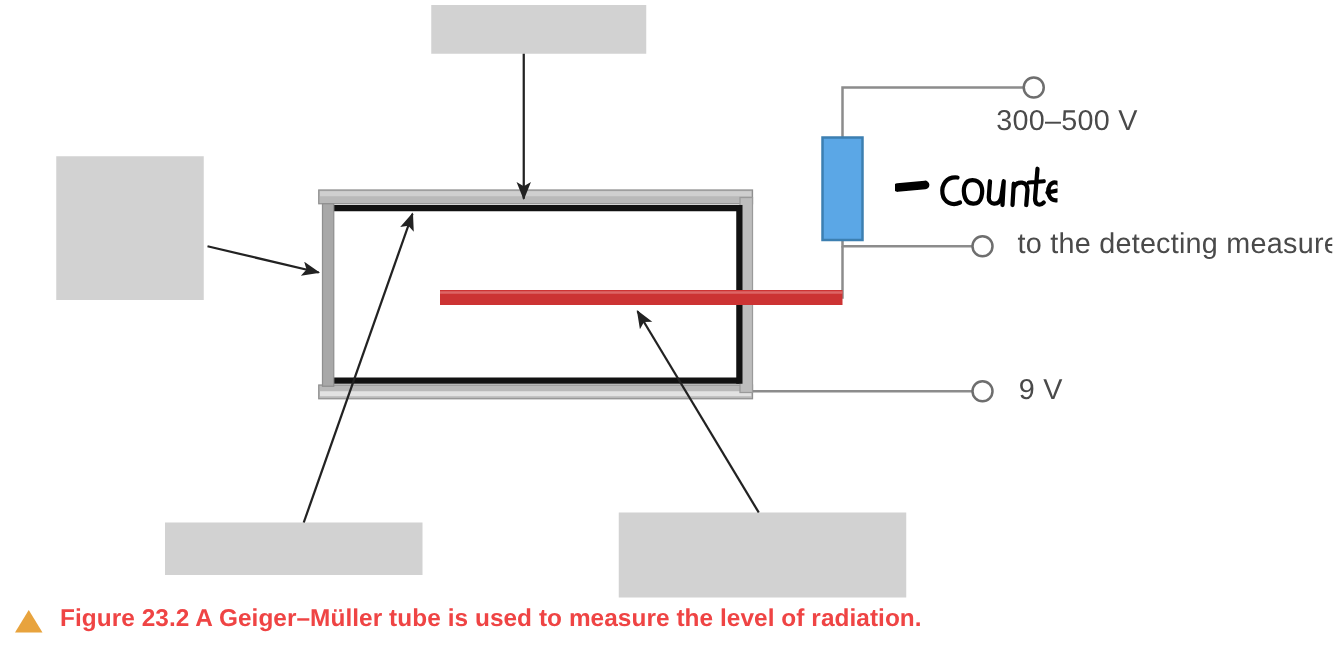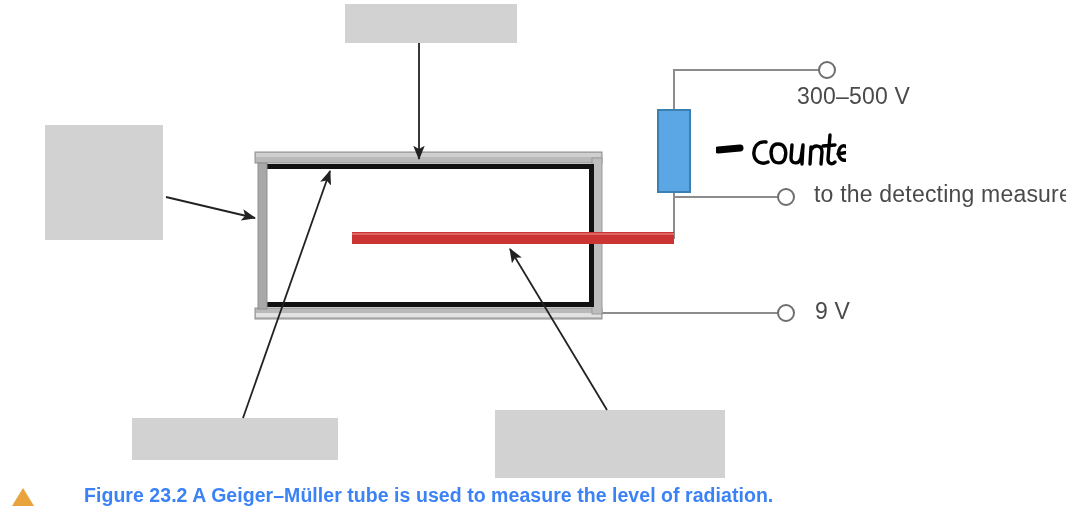--- a/index.html
+++ b/index.html
@@ -44,27 +44,26 @@
     top: 181px;
   }
   #label-zero {
     left: 801px;
     top: 298px;
   }
   #caption {
     position: absolute;
     left: 48px;
     top: 484px;
-    color: #3b82f6;
+    color: #ef4444;
     font-family: "Liberation Sans", sans-serif;
     font-size: 19.5px;
     font-weight: bold;
     letter-spacing: 0.05px;
     white-space: nowrap;
-    margin-left: 36px;
   }
   #caption-triangle {
     position: absolute;
     left: 12px;
     top: 488px;
     width: 0;
     height: 0;
     border-left: 11px solid transparent;
     border-right: 11px solid transparent;
     border-bottom: 18px solid #e8a33d;

